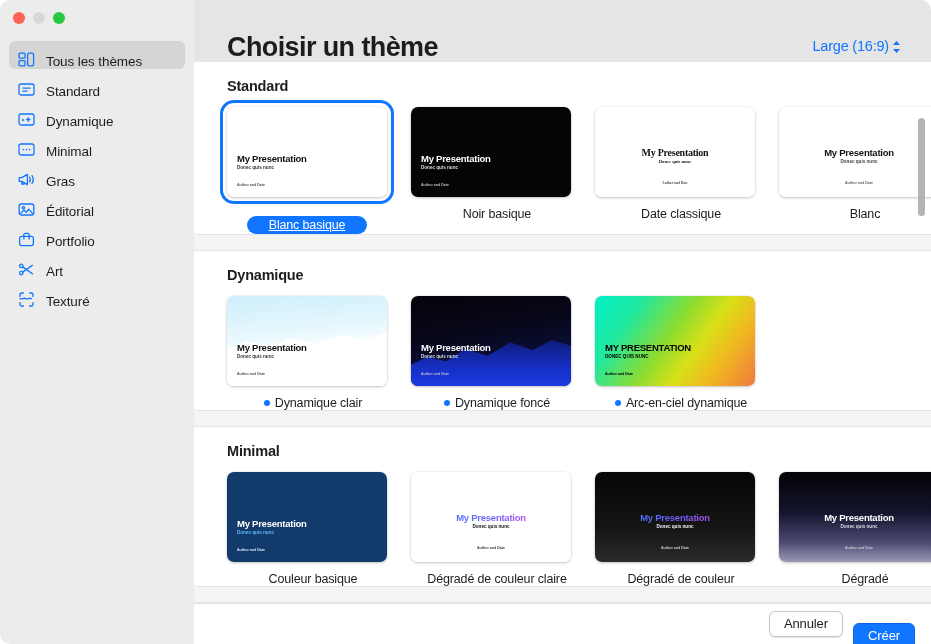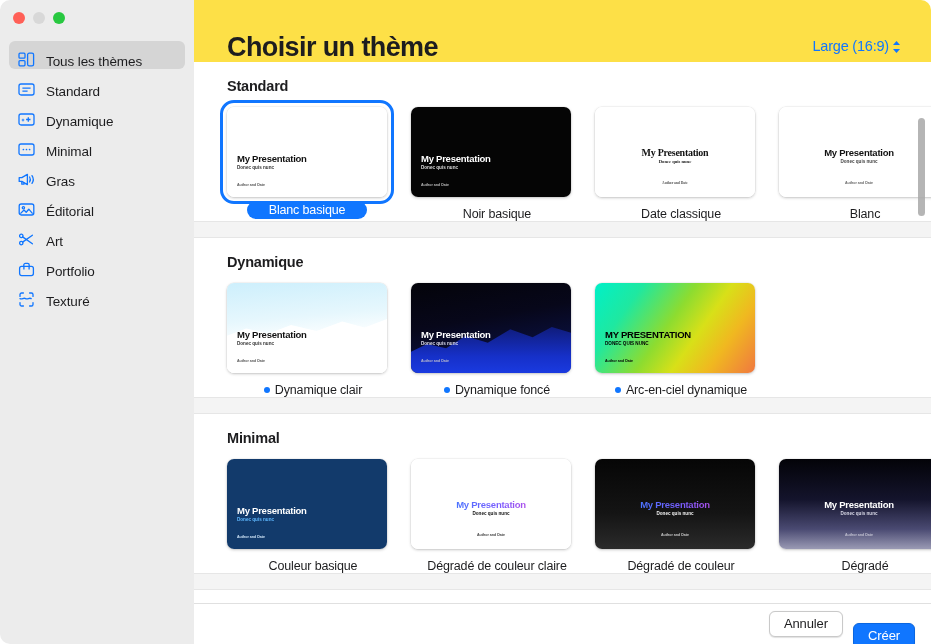--- a/index.html
+++ b/index.html
@@ -63,21 +63,21 @@
     flex: 1 1 auto;
     position: relative;
     background: #ffffff;
     height: 644px;
     overflow: hidden;
   }
   #scroll-area {
     position: absolute;
     top: 0; left: 0; right: 0; bottom: 40px;
     overflow: hidden;
-    background: #fde047;
+    background: #e5e5e5;
   }
   #header {
     display: flex; align-items: flex-start;
     justify-content: space-between;
     padding: 32px 30px 0 33px;
   }
   #page-title {
     font-size: 27px;
     font-weight: bold;
     color: #1d1d1f;
@@ -143,21 +143,22 @@
     margin-top: 10px;
     font-size: 12.5px; color: #1d1d1f;
     display: flex; align-items: center; gap: 5px;
     letter-spacing: -0.15px;
     white-space: nowrap;
     padding-left: 12px;
   }
   .card-label.pill {
     background: #1076ff; color: #ffffff;
     border-radius: 9px; padding: 2px 22px;
-    margin-top: 4px;
+    margin-top: 19px;
+    text-decoration: underline;
   }
   .dot { width: 6px; height: 6px; border-radius: 50%; background: #1076ff; flex: 0 0 6px; }
 
   
   .peek {
     width: 18px; flex: 0 0 18px;
     display: flex; flex-direction: column; align-items: flex-start;
   }
   .peek .thumb-wrap { width: 18px; border-radius: 7px 0 0 7px; }
 
@@ -275,39 +276,39 @@
             <svg width="19" height="19" viewBox="0 0 19 19" fill="none" stroke="#1076ff" stroke-width="1.3" stroke-linejoin="round">
       <rect x="2.2" y="4" width="14.6" height="11" rx="2"></rect>
       <circle cx="6.4" cy="7.8" r="1.15"></circle>
       <path d="M3.4 13.6 l3.6 -3.6 2.2 2.2 2.6 -3 3.8 4.4"></path>
             </svg>
           </span>
           <span class="side-label">Éditorial</span>
         </div>
         <div class="side-item">
           <span class="side-icon">
+            <svg width="19" height="19" viewBox="0 0 19 19" fill="none" stroke="#1076ff" stroke-width="1.3" stroke-linejoin="round">
+      <rect x="2.6" y="6.4" width="13.8" height="9.2" rx="2"></rect>
+      <path d="M6.8 6.4 V5 a1.6 1.6 0 0 1 1.6 -1.6 h2.2 A1.6 1.6 0 0 1 12.2 5 v1.4"></path>
+      <line x1="6.9" y1="6.7" x2="6.9" y2="9.6"></line>
+              <line x1="12.1" y1="6.7" x2="12.1" y2="9.6"></line>
+            </svg>
+          </span>
+          <span class="side-label">Portfolio</span>
+        </div>
+        <div class="side-item">
+          <span class="side-icon">
             <svg width="19" height="19" viewBox="0 0 19 19" fill="none" stroke="#1076ff" stroke-width="1.3" stroke-linecap="round">
       <circle cx="4.3" cy="13.1" r="1.7"></circle>
               <circle cx="4.3" cy="5.9" r="1.7"></circle>
       <line x1="5.6" y1="12.1" x2="15.4" y2="5.2"></line>
               <line x1="5.6" y1="6.9" x2="15.4" y2="13.8"></line>
             </svg>
           </span>
           <span class="side-label">Art</span>
-        </div>
-        <div class="side-item">
-          <span class="side-icon">
-            <svg width="19" height="19" viewBox="0 0 19 19" fill="none" stroke="#1076ff" stroke-width="1.3" stroke-linejoin="round">
-      <rect x="2.6" y="6.4" width="13.8" height="9.2" rx="2"></rect>
-      <path d="M6.8 6.4 V5 a1.6 1.6 0 0 1 1.6 -1.6 h2.2 A1.6 1.6 0 0 1 12.2 5 v1.4"></path>
-      <line x1="6.9" y1="6.7" x2="6.9" y2="9.6"></line>
-              <line x1="12.1" y1="6.7" x2="12.1" y2="9.6"></line>
-            </svg>
-          </span>
-          <span class="side-label">Portfolio</span>
         </div>
         <div class="side-item">
           <span class="side-icon">
             <svg width="19" height="19" viewBox="0 0 19 19" fill="none" stroke="#1076ff" stroke-width="1.3" stroke-linecap="round">
       <path d="M3 6.4 V4.6 a1.6 1.6 0 0 1 1.6 -1.6 h1.8"></path>
       <path d="M12.6 3 h1.8 A1.6 1.6 0 0 1 16 4.6 v1.8"></path>
       <path d="M16 12.6 v1.8 a1.6 1.6 0 0 1 -1.6 1.6 h-1.8"></path>
       <path d="M6.4 16 H4.6 A1.6 1.6 0 0 1 3 14.4 v-1.8"></path>
       <path d="M3 8.6 c2.2 1.4 3.4 -1.4 5.6 0 s3.4 -1.4 5.6 0"></path>
       <path d="M3 11.2 c2.2 1.4 3.4 -1.4 5.6 0 s3.4 -1.4 5.6 0" opacity="0"></path>

